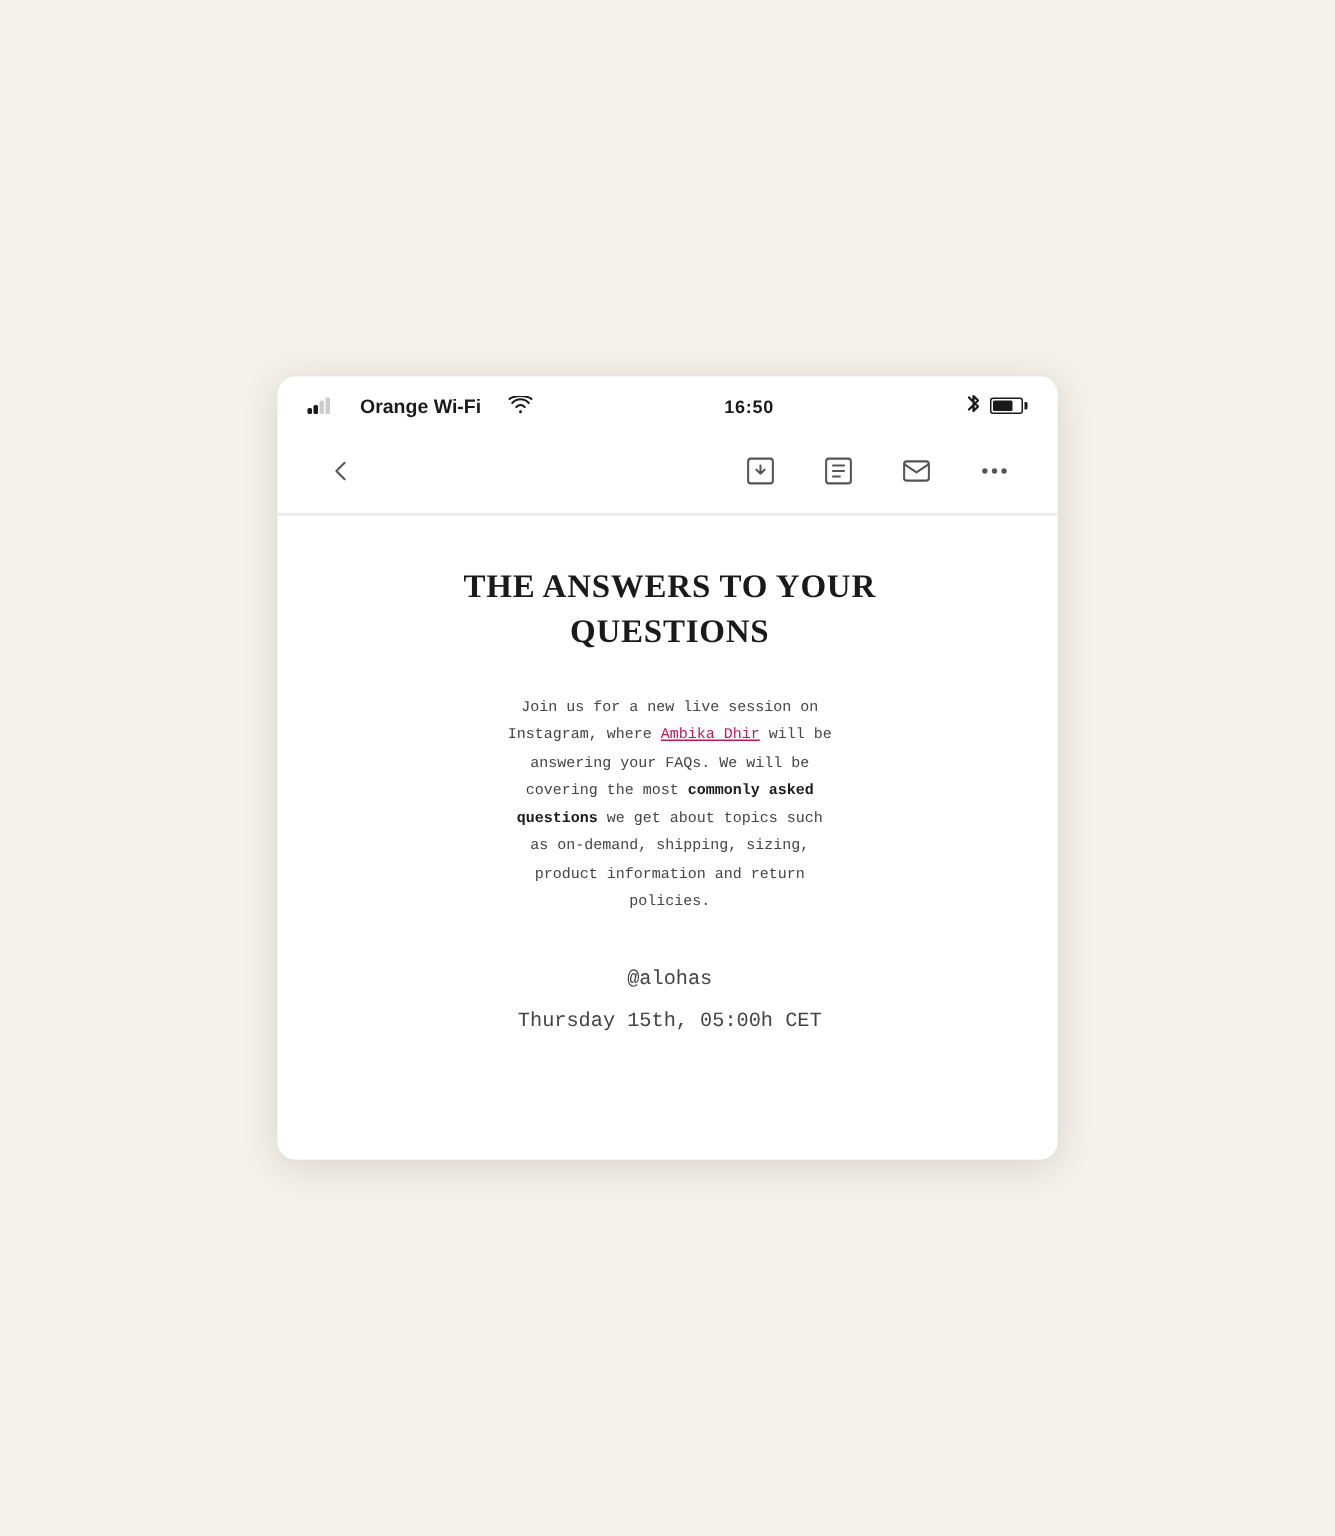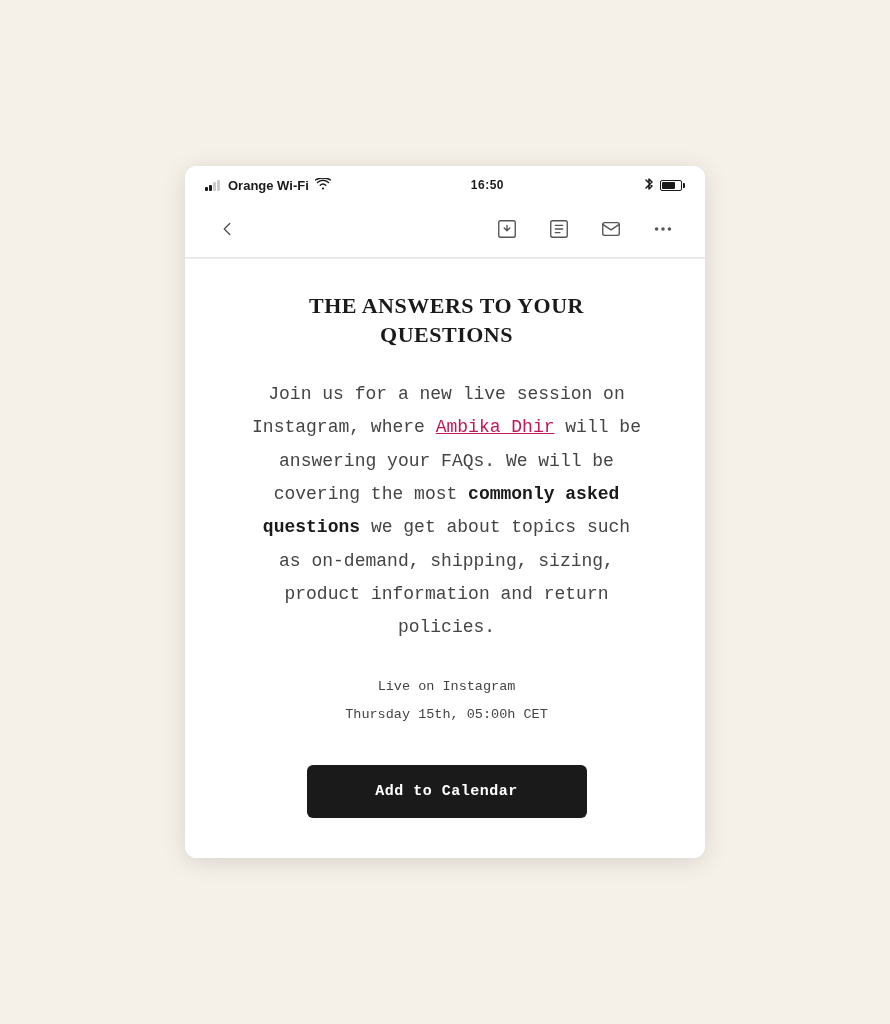--- a/index.html
+++ b/index.html
@@ -36,21 +36,21 @@
       align-items: center;
       justify-content: space-between;
       font-size: 13px;
       font-weight: 600;
       color: #1a1a1a;
     }
 
     .status-left {
       display: flex;
       align-items: center;
-      gap: 4px;
+      gap: 16px;
     }
 
     .signal-bars {
       display: flex;
       align-items: flex-end;
       gap: 1px;
       margin-right: 4px;
     }
 
     .signal-bar {
@@ -147,21 +147,21 @@
       font-weight: 700;
       text-align: center;
       color: #1a1a1a;
       letter-spacing: 0.5px;
       margin-bottom: 28px;
       line-height: 1.35;
     }
 
     .email-body {
       font-family: 'Courier New', Courier, monospace;
-      font-size: 18px;
+      font-size: 10px;
       line-height: 1.85;
       color: #444444;
       text-align: center;
       margin-bottom: 28px;
     }
 
     .email-body a {
       color: #be185d;
       text-decoration: underline;
     }
@@ -300,21 +300,20 @@
       Instagram, where <a href="#">Ambika Dhir</a> will be<br>
       answering your FAQs. We will be<br>
       covering the most <strong>commonly asked<br>
       questions</strong> we get about topics such<br>
       as on-demand, shipping, sizing,<br>
       product information and return<br>
       policies.
     </div>
 
     <div class="event-info">
-      <div>Live on Instagram</div>
+      <div>@alohas</div>
       <div>Thursday 15th, 05:00h CET</div>
     </div>
 
-    <button class="cta-button">Add to Calendar</button>
 
   </div>
 
 </div>
 
 </body></html>

